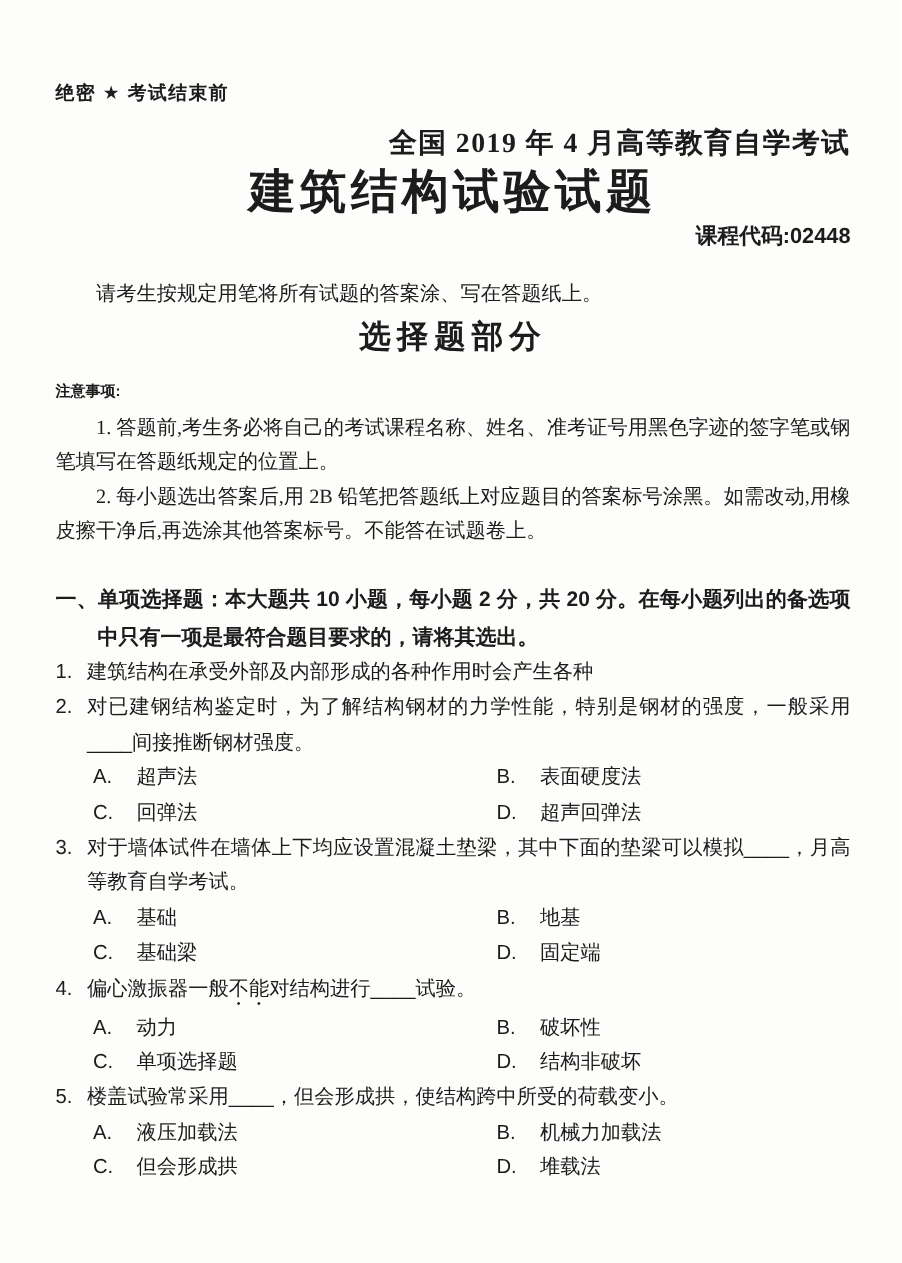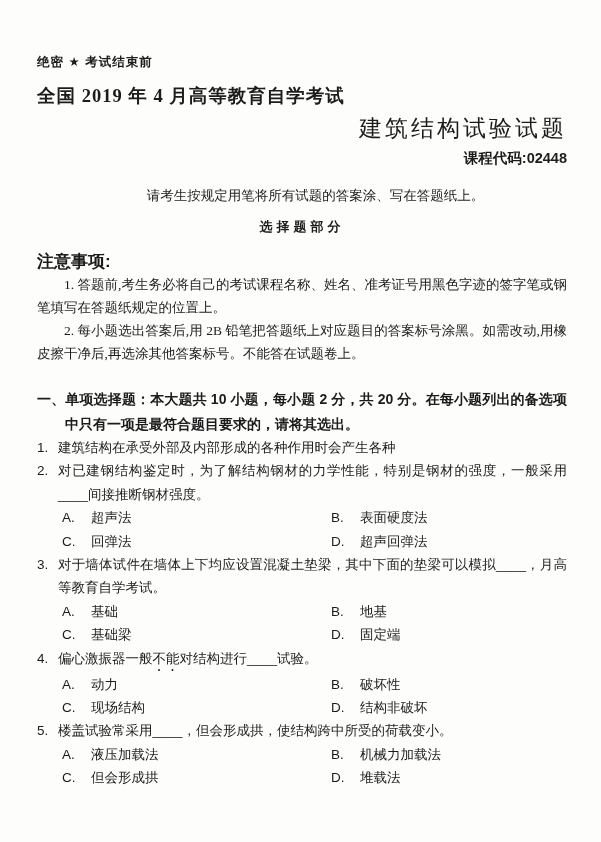--- a/index.html
+++ b/index.html
@@ -12,46 +12,46 @@
     padding:54px 34px 0 37px;
     overflow:hidden;
     font-family:"Liberation Serif","DejaVu Serif",serif;
     font-size:13.5px;
   }
   .classification{
     font-family:"Liberation Sans","DejaVu Sans",sans-serif;
     font-weight:bold;font-size:12.5px;line-height:17px;letter-spacing:1px;
   }
   .exam-title{
-    margin:13px 0 0 0;text-align:left;
+    margin:13px 0 0 0;text-align:right;
     font-family:"Liberation Serif","DejaVu Serif",serif;
     font-weight:bold;font-size:18.5px;line-height:24px;letter-spacing:1px;
   }
   .subject-title{
-    margin:3px 0 0 0;text-align:right;
+    margin:3px 0 0 0;text-align:center;
     font-family:"Liberation Sans","DejaVu Sans",sans-serif;
-    font-weight:normal;font-size:23px;line-height:34px;letter-spacing:3px;
+    font-weight:bold;font-size:31px;line-height:34px;letter-spacing:3px;
   }
   .course-code{
     margin-top:3px;text-align:right;
     font-family:"Liberation Sans","DejaVu Sans",sans-serif;
     font-weight:bold;font-size:14.5px;line-height:21px;
   }
   .instruction{
-    margin:17px 0 0 0;text-indent:2em;line-height:20px;text-align:center;
+    margin:17px 0 0 0;text-indent:2em;line-height:20px;
   }
   .section-title{
     margin:8px 0 0 0;text-align:center;
-    font-family:Liberation Sans, sans-serif;
-    font-weight:bold;font-size:13px;line-height:26px;letter-spacing:4px;
+    font-family:Liberation Mono, monospace;
+    font-weight:bold;font-size:21px;line-height:26px;letter-spacing:4px;
   }
   .notes-heading{
     margin-top:10px;line-height:23px;
     font-family:"Liberation Sans","DejaVu Sans",sans-serif;
-    font-weight:bold;font-size:17px;
+    font-weight:bold;font-size:10px;
   }
   .note{
     margin:0;text-indent:2em;line-height:23px;text-align:justify;
   }
   .part-heading{
     margin:22px 0 0 0;
     padding-left:2em;text-indent:-2em;
     font-family:"Liberation Sans","DejaVu Sans",sans-serif;
     font-weight:bold;font-size:14px;line-height:24.5px;text-align:justify;
   }
@@ -130,21 +130,21 @@
       </div>
     </div>
 
     <div class="question">
       <div class="q-stem">
         <span class="q-num">4.</span><span class="q-text"><span>偏心激振器一般</span><em class="dot-em">不能</em><span>对结构进行____试验。</span></span>
       </div>
       <div class="options">
         <div class="option"><span class="opt-label">A.</span><span>动力</span></div>
         <div class="option"><span class="opt-label">B.</span><span>破坏性</span></div>
-        <div class="option"><span class="opt-label">C.</span><span>现场结构</span></div>
+        <div class="option"><span class="opt-label">C.</span><span>单项选择题</span></div>
         <div class="option"><span class="opt-label">D.</span><span>结构非破坏</span></div>
       </div>
     </div>
 
     <div class="question">
       <div class="q-stem">
         <span class="q-num">5.</span><span class="q-text">楼盖试验常采用____，但会形成拱，使结构跨中所受的荷载变小。</span>
       </div>
       <div class="options">
         <div class="option"><span class="opt-label">A.</span><span>液压加载法</span></div>

